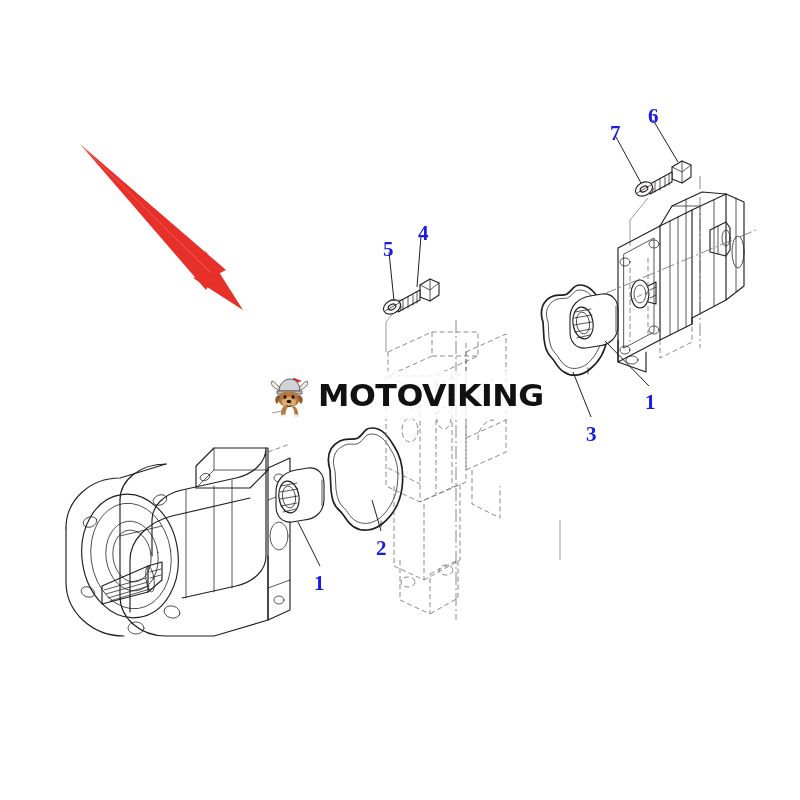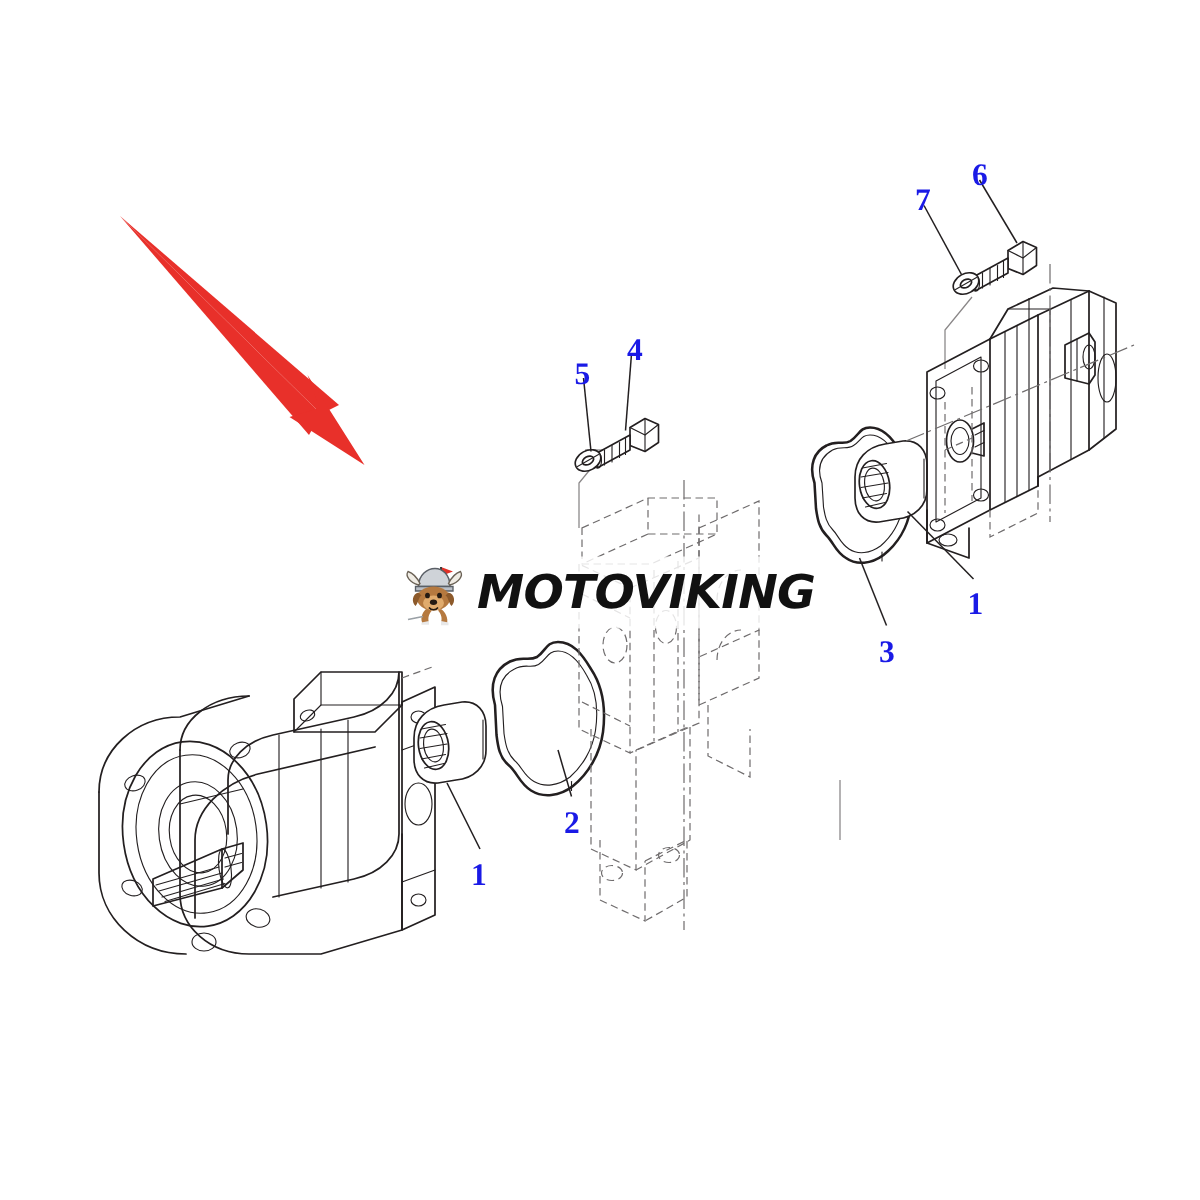--- a/index.html
+++ b/index.html
@@ -27,21 +27,20 @@
   
   #watermark{
     position:absolute;
     left:258px;top:371px;
     width:284px;height:48px;
     background:rgba(255,255,255,0.82);
     border-radius:9px;
     display:flex;align-items:center;
     box-sizing:border-box;
     padding-left:6px;
-    font-style:italic;
   }
   #wm-logo{width:52px;height:44px;flex:0 0 52px;position:relative;}
   #wm-text{
     font-family:"DejaVu Sans", sans-serif;
     font-weight:700;
     font-size:31px;
     letter-spacing:-0.5px;
     color:#111111;
     transform:scaleX(1.02);
     transform-origin:left center;

